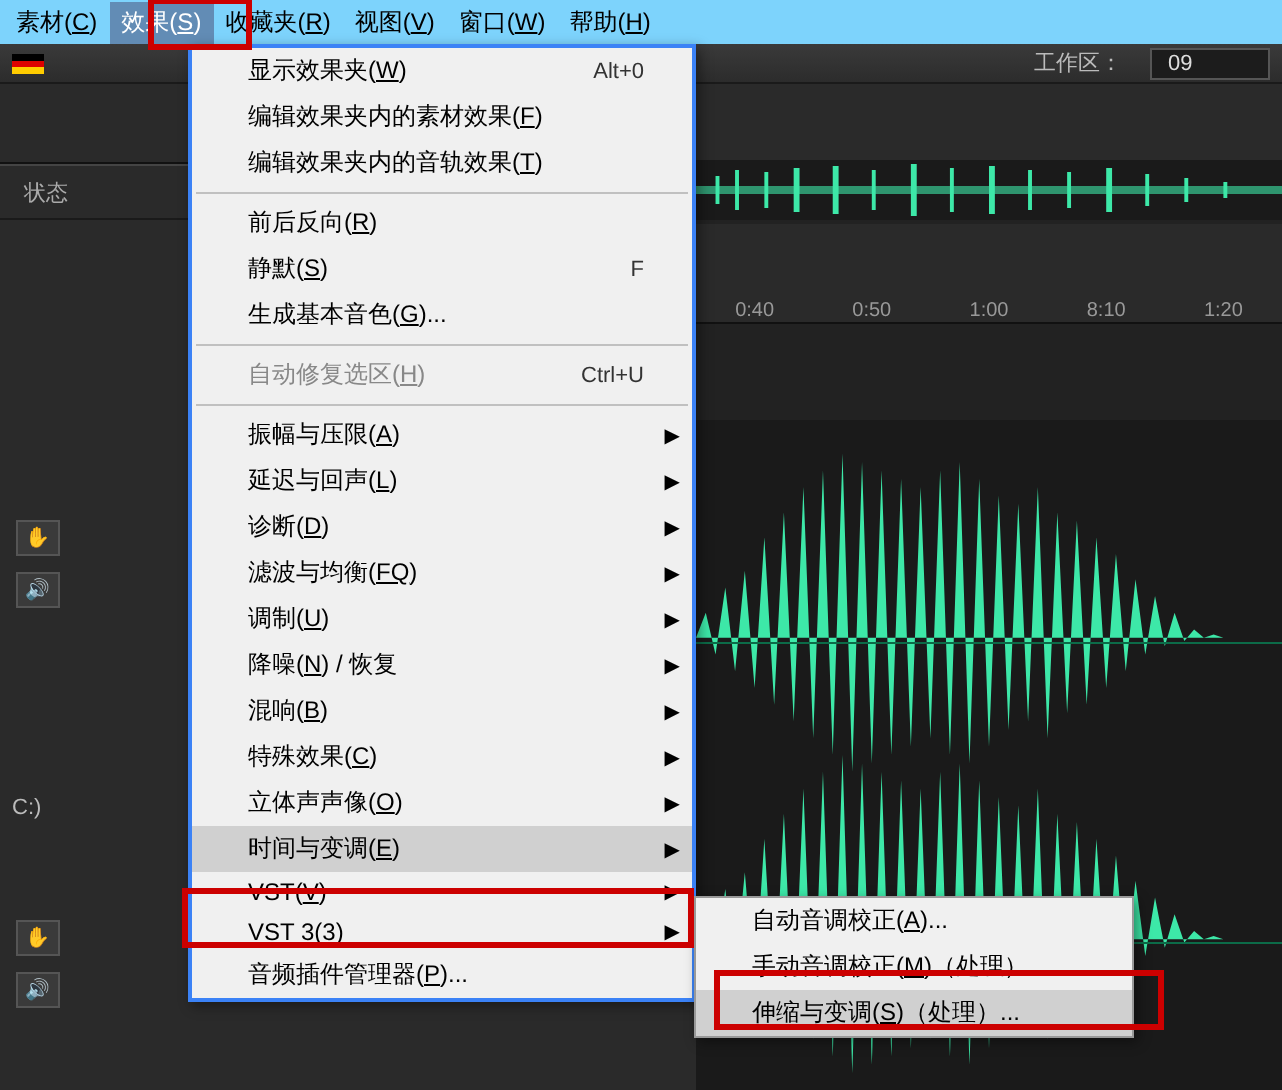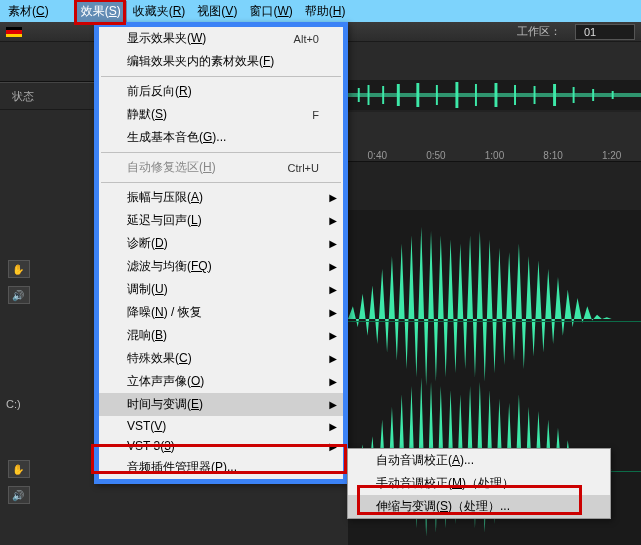--- a/index.html
+++ b/index.html
@@ -1,44 +1,44 @@
 <!DOCTYPE html>
 <html><head>
 <meta charset="utf-8">
 <style>
 * { margin: 0; padding: 0; box-sizing: border-box; font-family: "Microsoft YaHei", SimSun, sans-serif; }
 body { background: #2a2a2a; width: 641px; height: 545px; overflow: hidden; position: relative; }
 
 .menubar { background: #7dd3fc; height: 22px; display: flex; align-items: center; padding-left: 2px; font-size: 12px; color: #000; }
 .menubar-item { padding: 2px 6px; cursor: pointer; }
-.menubar-item.active { background: #628cb5; color: #fff; margin-left: 20px; }
+.menubar-item.active { background: #628cb5; color: #fff; }
 .menubar-item u { text-decoration: underline; }
 
 .highlight-box { position: absolute; border: 3px solid #cc0000; pointer-events: none; z-index: 100; }
 .hl1 { left: 74px; top: -1px; width: 52px; height: 26px; }
 .hl2 { left: 91px; top: 444px; width: 256px; height: 30px; }
 .hl3 { left: 357px; top: 485px; width: 225px; height: 30px; }
 
 .toolbar-row { background: linear-gradient(#3a3a3a, #2c2c2c); height: 20px; display: flex; align-items: center; padding: 0 6px; border-bottom: 1px solid #1a1a1a; }
 .flag { width: 16px; height: 10px; background: linear-gradient(to bottom, #000 33%, #d00 33% 66%, #fc0 66%); margin-right: 4px; }
 .workspace-label { color: #bbb; font-size: 11px; margin-left: auto; margin-right: 14px; }
 .workspace-value { background: #1c1c1c; color: #ddd; padding: 1px 8px; font-size: 11px; border: 1px solid #555; min-width: 60px; }
 
 .status-row { background: #2a2a2a; height: 28px; display: flex; align-items: center; padding-left: 12px; color: #aaa; font-size: 11px; border-top: 1px solid #444; border-bottom: 1px solid #1a1a1a; }
 
-.dropdown { position: absolute; left: 94px; top: 22px; width: 254px; background: #f0f0f0; border: 5px solid #3b82f6; box-shadow: 2px 2px 6px rgba(0,0,0,0.4); font-size: 12px; z-index: 50; }
+.dropdown { position: absolute; left: 94px; top: 22px; width: 254px; background: #f0f0f0; border: 2px solid #3b82f6; box-shadow: 2px 2px 6px rgba(0,0,0,0.4); font-size: 12px; z-index: 50; }
 .menu-item { display: flex; align-items: center; padding: 3px 24px 3px 28px; color: #000; cursor: pointer; position: relative; }
 .menu-item.disabled { color: #888; padding-left: 28px; }
 .menu-item.highlighted { background: #d0d0d0; text-align: center; }
 .menu-item .shortcut { margin-left: auto; color: #333; font-size: 11px; }
 .menu-item .arrow { position: absolute; right: 6px; font-size: 10px; }
 .menu-item u { text-decoration: underline; }
 .menu-sep { height: 1px; background: #c0c0c0; margin: 3px 2px; }
 
-.submenu { position: absolute; left: 347px; top: 448px; width: 264px; background: #f0f0f0; border: 1px solid #999; box-shadow: 2px 2px 6px rgba(0,0,0,0.4); font-size: 12px; z-index: 60; }
+.submenu { position: absolute; left: 347px; top: 448px; width: 220px; background: #f0f0f0; border: 1px solid #999; box-shadow: 2px 2px 6px rgba(0,0,0,0.4); font-size: 12px; z-index: 60; }
 
 .timeline-area { position: absolute; left: 348px; top: 80px; right: 0; bottom: 0; background: #222; border-radius: 16px; }
 .ruler { height: 50px; background: #2a2a2a; border-bottom: 1px solid #111; position: relative; display: flex; align-items: flex-end; }
 .ruler-tick { position: absolute; bottom: 0; color: #999; font-size: 10px; transform: translateX(-50%); }
 .waveform-strip { height: 30px; background: #1a1a1a; position: relative; overflow: hidden; margin-bottom: 2px; }
 .waveform-main { position: absolute; top: 130px; bottom: 0; left: 0; right: 0; background: #1a1a1a; overflow: hidden; }
 .wave-svg { width: 100%; height: 100%; }
 
 .side-icons { position: absolute; left: 8px; top: 260px; display: flex; flex-direction: column; gap: 8px; }
 .side-icons .ico { width: 22px; height: 18px; background: #3a3a3a; border: 1px solid #555; display: flex; align-items: center; justify-content: center; color: #aaa; font-size: 10px; }
@@ -55,21 +55,21 @@
   <span class="menubar-item active"><span>效果</span>(<u>S</u>)</span>
   <span class="menubar-item"><span>收藏夹</span>(<u>R</u>)</span>
   <span class="menubar-item"><span>视图</span>(<u>V</u>)</span>
   <span class="menubar-item"><span>窗口</span>(<u>W</u>)</span>
   <span class="menubar-item"><span>帮助</span>(<u>H</u>)</span>
 </div>
 
 <div class="toolbar-row">
   <div class="flag"></div>
   <span class="workspace-label">工作区：</span>
-  <span class="workspace-value">01</span>
+  <span class="workspace-value">09</span>
 </div>
 
 <div style="height:40px;background:#2a2a2a;border-bottom:1px solid #111"></div>
 
 <div class="status-row">
   <span>状态</span>
 </div>
 
 <div class="side-icons">
   <div class="ico">✋</div>
@@ -126,20 +126,23 @@
 </div>
 
 <div class="dropdown" id="fxmenu">
     <div class="menu-item">
       <span>显示效果夹(<u>W</u>)</span>
       <span class="shortcut">Alt+0</span>
     </div>
     <div class="menu-item">
       <span>编辑效果夹内的素材效果(<u>F</u>)</span>
     </div>
+    <div class="menu-item">
+      <span>编辑效果夹内的音轨效果(<u>T</u>)</span>
+    </div>
     <div class="menu-sep"></div>
     <div class="menu-item">
       <span>前后反向(<u>R</u>)</span>
     </div>
     <div class="menu-item">
       <span>静默(<u>S</u>)</span>
       <span class="shortcut">F</span>
     </div>
     <div class="menu-item">
       <span>生成基本音色(<u>G</u>)...</span>

